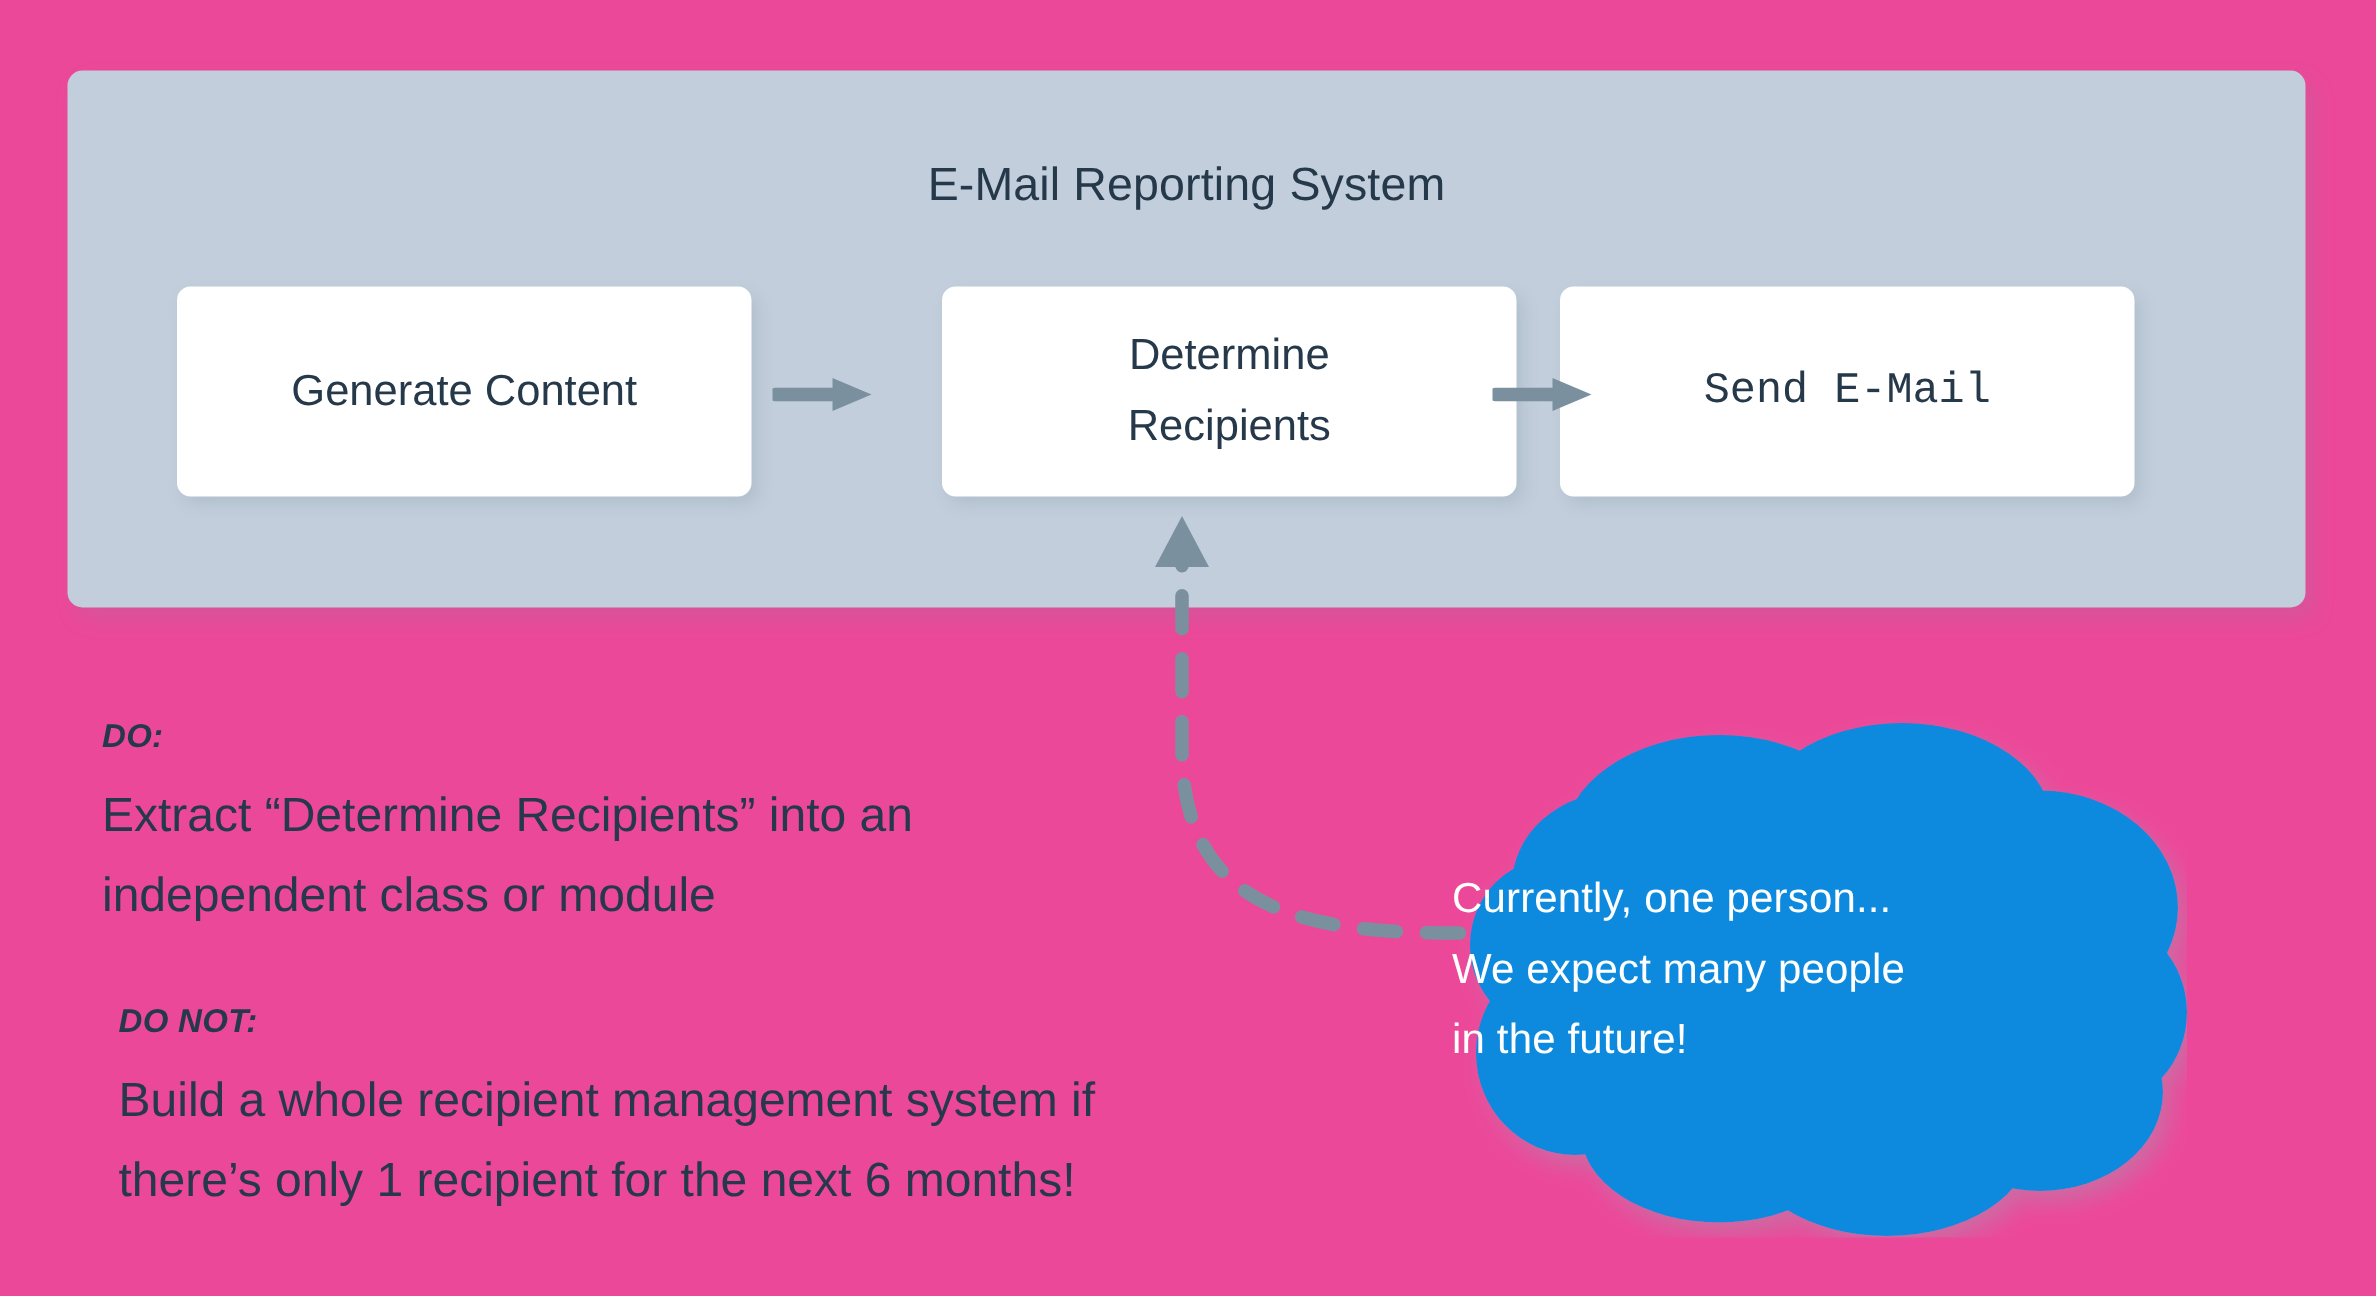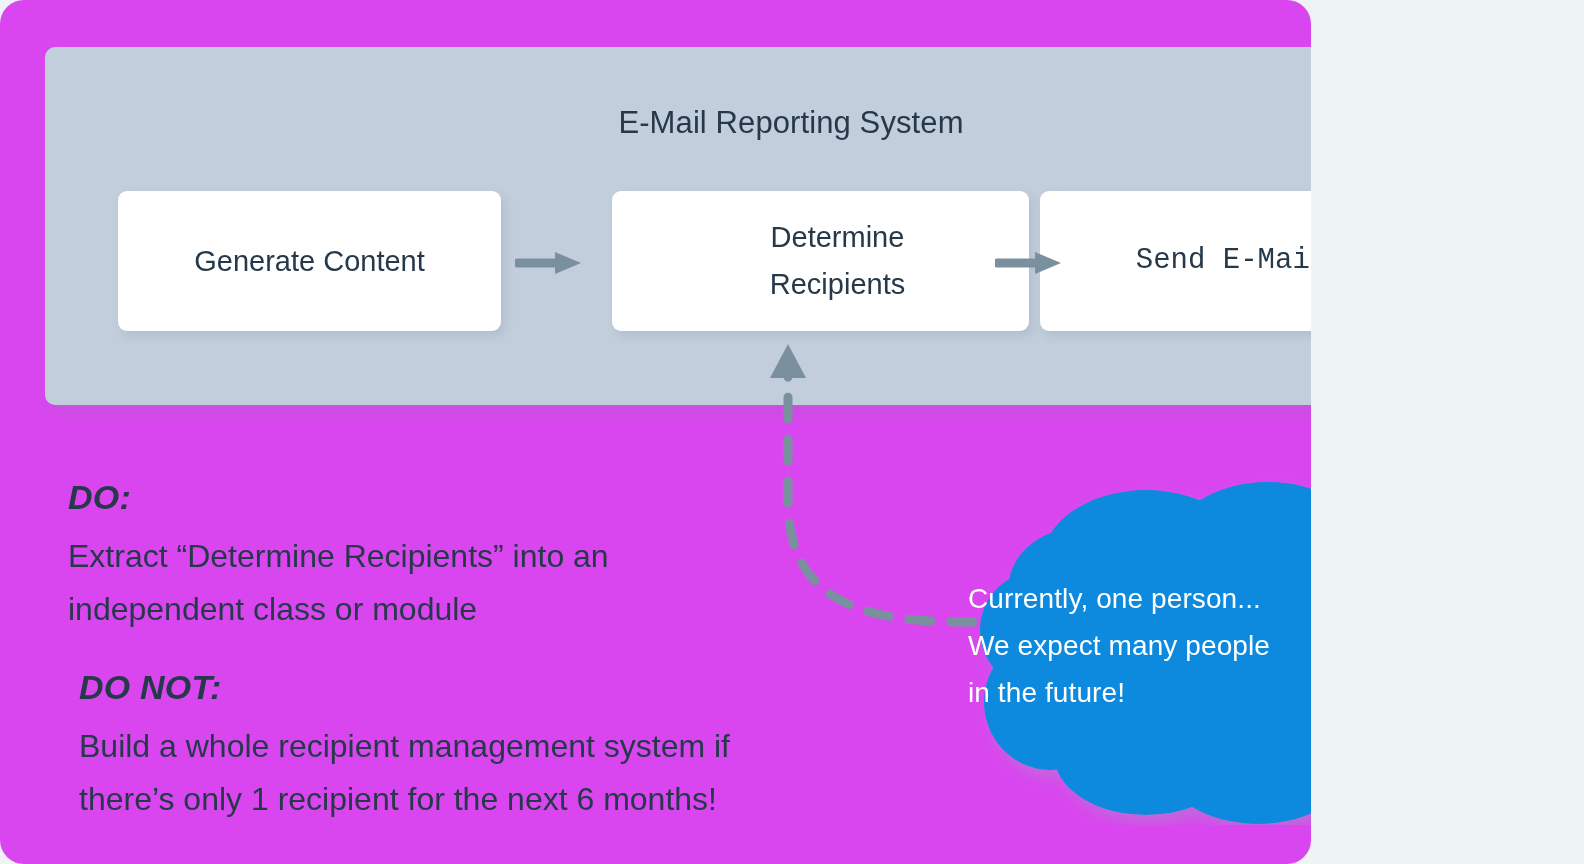--- a/index.html
+++ b/index.html
@@ -5,25 +5,24 @@
   html, body {
     margin: 0;
     padding: 0;
     background: #eef3f6;
   }
   body {
     font-family: "Liberation Sans", sans-serif;
   }
   #stage {
     position: relative;
-    width: 1311px;
+    width: 1584px;
     height: 864px;
-    background: #d946ef;
+    background: #ec4899;
     overflow: hidden;
-    border-radius: 24px;
   }
 
   
   #system-panel {
     position: absolute;
     left: 45px;
     top: 47px;
     width: 1492px;
     height: 358px;
     background: #c2cedb;
@@ -54,21 +53,21 @@
     justify-content: center;
     text-align: center;
   }
   .proc-label {
     font-size: 29px;
     color: #26394a;
     line-height: 1.62;
     white-space: pre-line;
   }
   #proc-box-0 { left: 118px; width: 383px; align-items: center; }
-  #proc-box-1 { left: 612px; width: 383px; padding-left: 34px; }
+  #proc-box-1 { left: 628px; width: 383px; }
   #proc-box-2 { left: 1040px; width: 383px; font-family: Liberation Mono, monospace; }
 
   
   .flow-arrow {
     position: absolute;
     top: 249px;
     width: 68px;
     height: 28px;
   }
   #flow-arrow-0 { left: 515px; }
@@ -84,21 +83,21 @@
     overflow: visible;
   }
 
   
   .note-block { position: absolute; }
   #note-do   { left: 68px; top: 478px; }
   #note-dont { left: 79px; top: 668px; }
   .note-head {
     font-weight: bold;
     font-style: italic;
-    font-size: 34px;
+    font-size: 22px;
     color: #26394a;
     margin: 0 0 13px 0;
     letter-spacing: 0.2px;
   }
   .note-body {
     font-size: 32px;
     color: #26394a;
     line-height: 1.67;
     margin: 0;
     white-space: pre-line;

